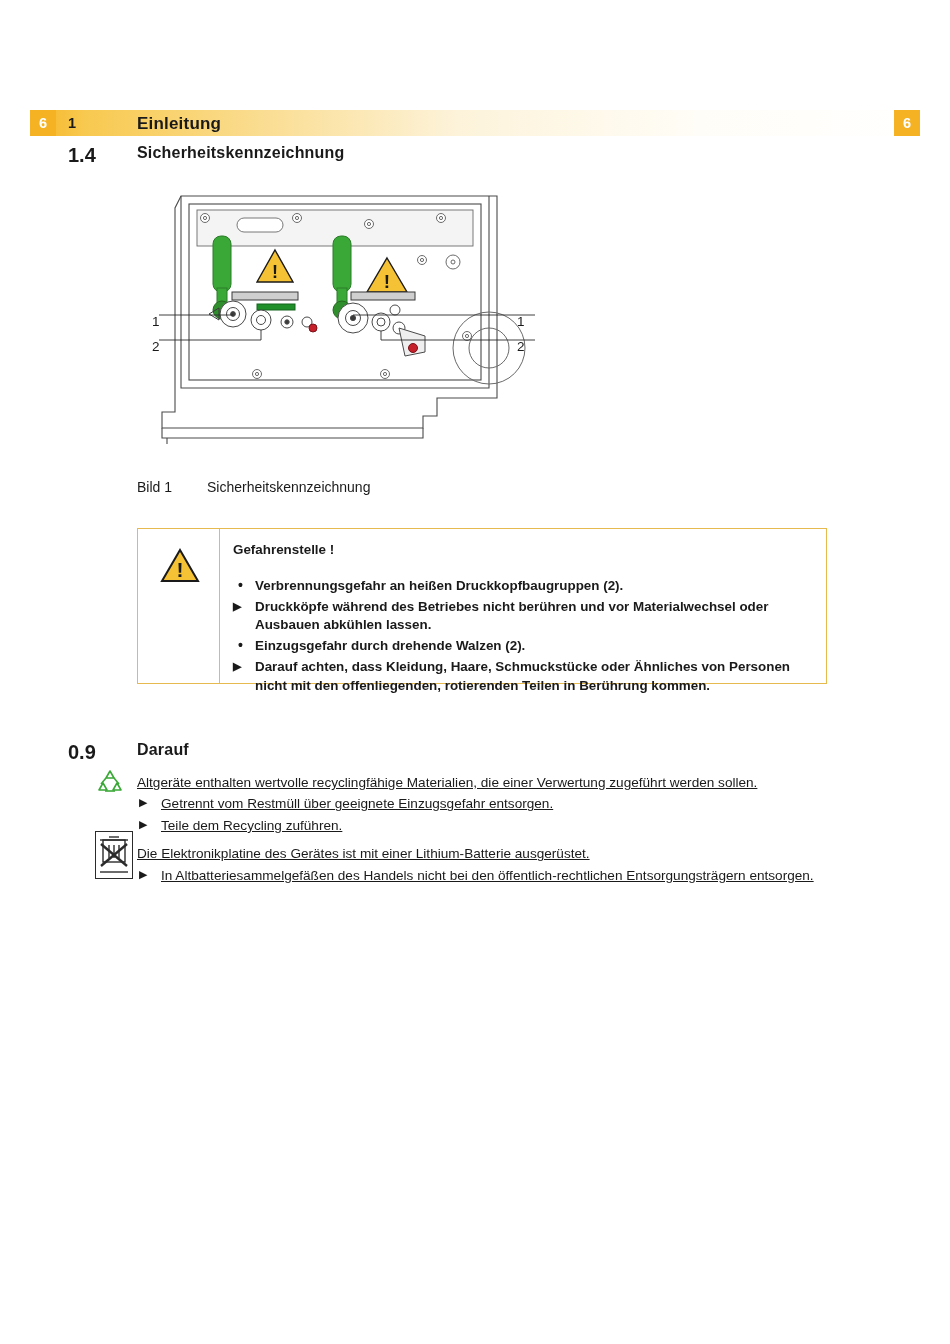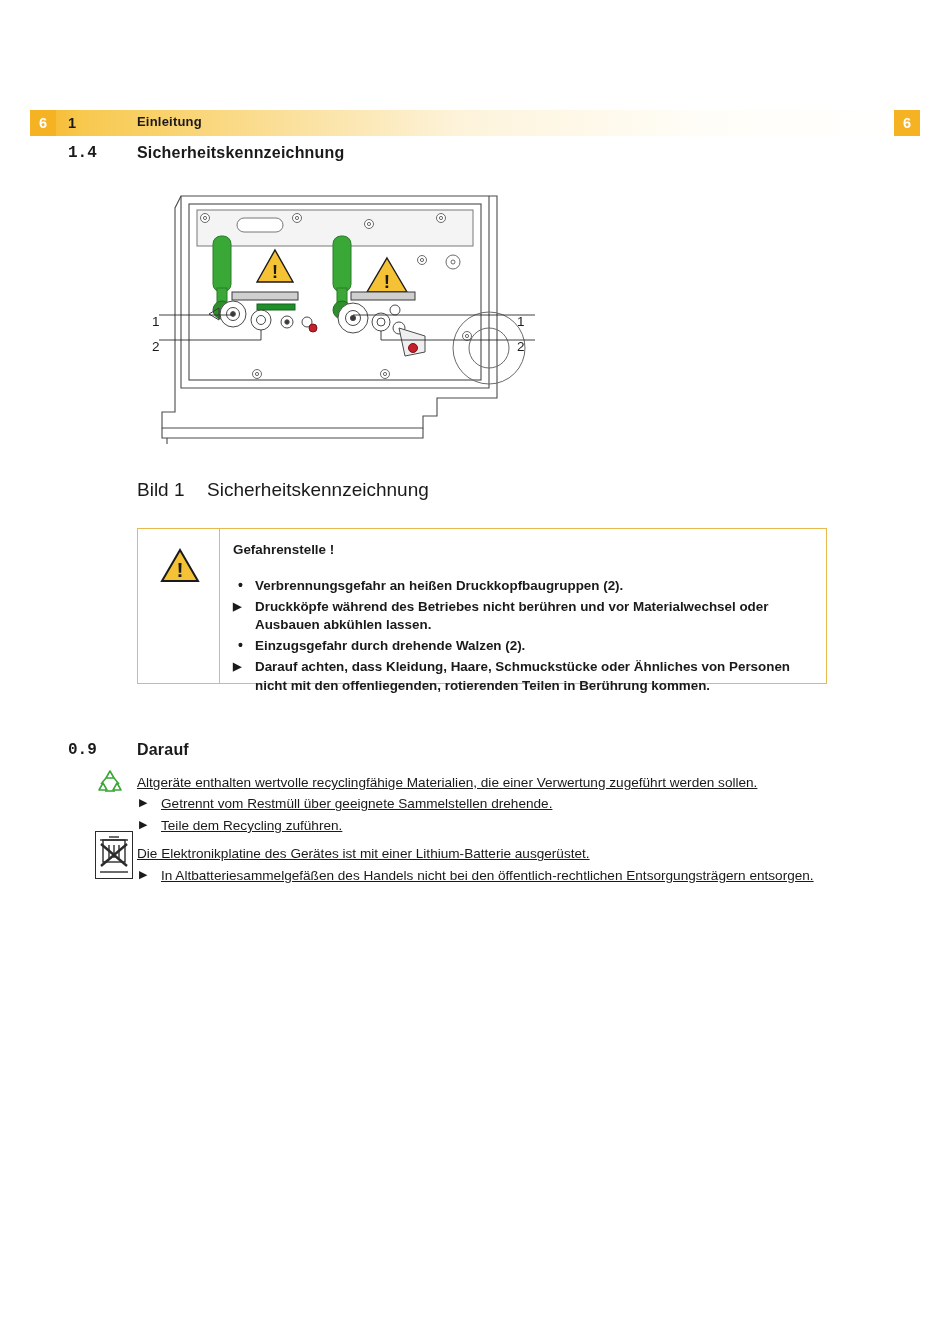--- a/index.html
+++ b/index.html
@@ -69,31 +69,30 @@
     position: absolute;
     left: 68px;
     top: 5px;
     font-size: 14.5px;
     font-weight: bold;
   }
   .header-chapter-title {
     position: absolute;
     left: 137px;
     top: 4px;
-    font-size: 13px;
+    font-size: 17px;
     font-weight: bold;
     letter-spacing: 0.2px;
   }
 
   
   .sec-num {
     position: absolute;
-    font-size: 16px;
-    font-weight: bold;
-    font-family: Liberation Mono, monospace;
+    font-size: 20px;
+    font-weight: bold;
   }
   .sec-title {
     position: absolute;
     font-size: 16px;
     font-weight: bold;
     letter-spacing: 0.2px;
   }
   #sec14num { left: 68px; top: 144px; }
   #sec14title { left: 137px; top: 144px; }
   #sec15num { left: 68px; top: 741px; }
@@ -106,21 +105,21 @@
     top: 188px;
     width: 420px;
     height: 265px;
   }
   .fig-svg { display: block; }
 
   .fig-caption {
     position: absolute;
     left: 137px;
     top: 479px;
-    font-size: 19px;
+    font-size: 14px;
   }
   .fig-caption .cap-label { display: inline-block; width: 70px; }
 
   .callout {
     position: absolute;
     font-size: 13.5px;
   }
 
   
   .warnbox {
@@ -412,21 +411,21 @@
       <g stroke="#2b2b2b" stroke-width="1.4">
         <line x1="4" y1="40" x2="32" y2="40"></line>
       </g>
     </svg>
   </div>
 
   <div class="env-body">
     <div class="env-line">Altgeräte enthalten wertvolle recyclingfähige Materialien, die einer Verwertung zugeführt werden sollen.</div>
     <div class="env-arrow">
       <span class="mk">▶</span>
-      <span>Getrennt vom Restmüll über geeignete Sammelstellen drehende.</span>
+      <span>Getrennt vom Restmüll über geeignete Einzugsgefahr entsorgen.</span>
     </div>
     <div class="env-arrow">
       <span class="mk">▶</span>
       <span>Teile dem Recycling zuführen.</span>
     </div>
     <div class="env-gap"></div>
     <div class="env-line">Die Elektronikplatine des Gerätes ist mit einer Lithium-Batterie ausgerüstet.</div>
     <div class="env-arrow">
       <span class="mk">▶</span>
       <span>In Altbatteriesammelgefäßen des Handels nicht bei den öffentlich-rechtlichen Entsorgungsträgern entsorgen.</span>

